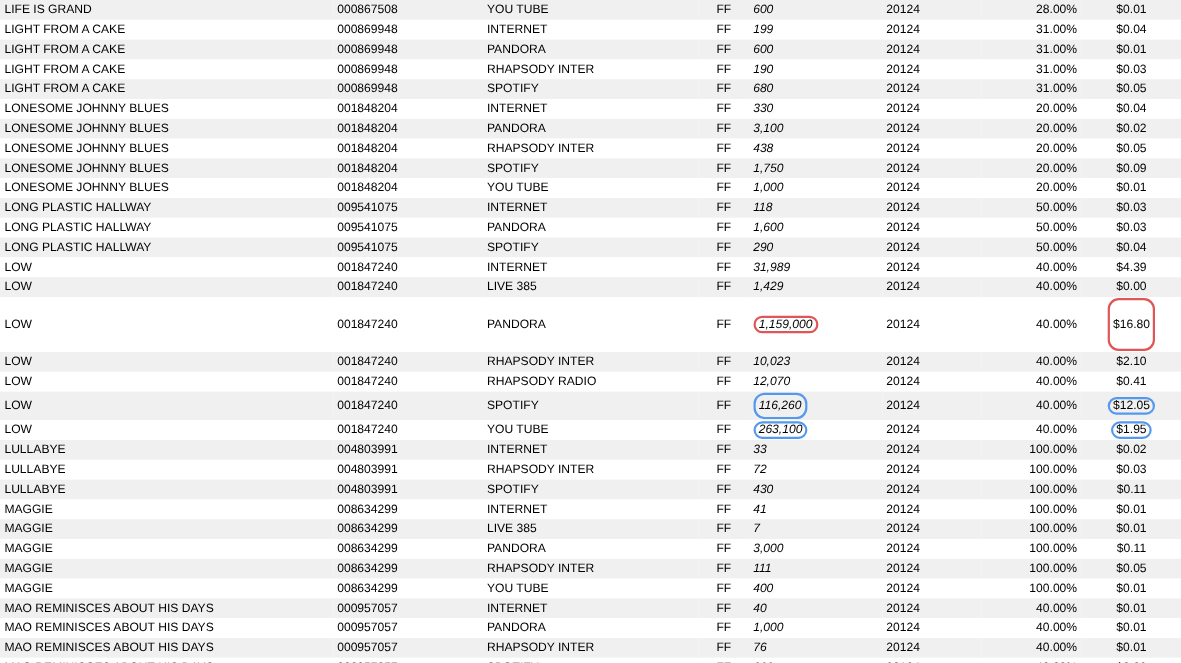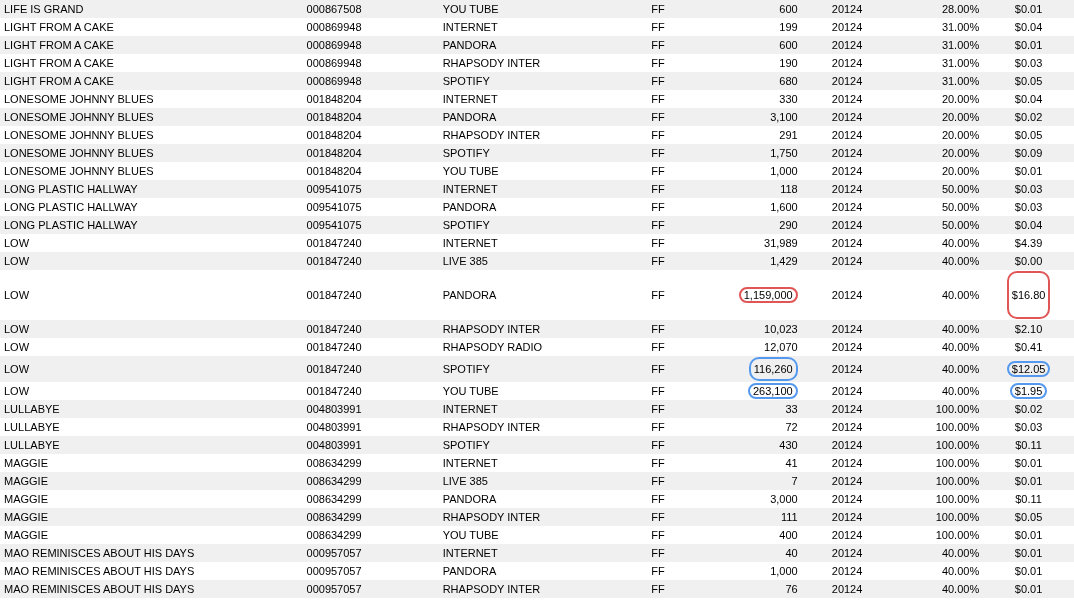--- a/index.html
+++ b/index.html
@@ -32,22 +32,22 @@
     td {
       padding: 1px 4px;
       white-space: nowrap;
       color: #000;
       font-size: 11px;
     }
     td:nth-child(1) { width: 200px; }
     td:nth-child(2) { width: 90px; margin-left: 44px; }
     td:nth-child(3) { width: 130px; }
     td:nth-child(4) { width: 30px; text-align: center; }
-    td:nth-child(5) { width: 80px; text-align: right; }
-    td:nth-child(6) { width: 60px; text-align: center; }
+    td:nth-child(5) { width: 80px; text-align: left; font-style: italic; }
+    td:nth-child(6) { width: 60px; text-align: left; }
     td:nth-child(7) { width: 60px; text-align: right; }
     td:nth-child(8) { width: 60px; text-align: center; }
   </style>
 </head>
 <body>
 
 <div class="table-container">
   <table>
     <tbody id="table-body">
     <tr>
@@ -118,21 +118,21 @@
           <td>3,100</td>
           <td>20124</td>
           <td>20.00%</td>
           <td>$0.02</td>
         </tr>
         <tr>
           <td>LONESOME JOHNNY BLUES</td>
           <td>001848204</td>
           <td>RHAPSODY INTER</td>
           <td>FF</td>
-          <td>291</td>
+          <td>438</td>
           <td>20124</td>
           <td>20.00%</td>
           <td>$0.05</td>
         </tr>
         <tr>
           <td>LONESOME JOHNNY BLUES</td>
           <td>001848204</td>
           <td>SPOTIFY</td>
           <td>FF</td>
           <td>1,750</td>

